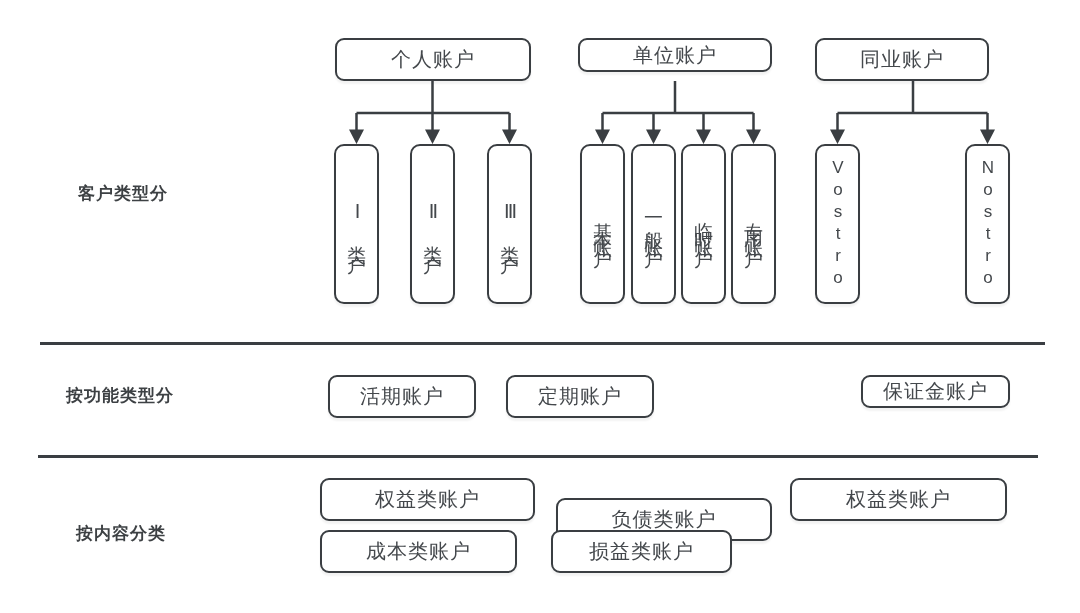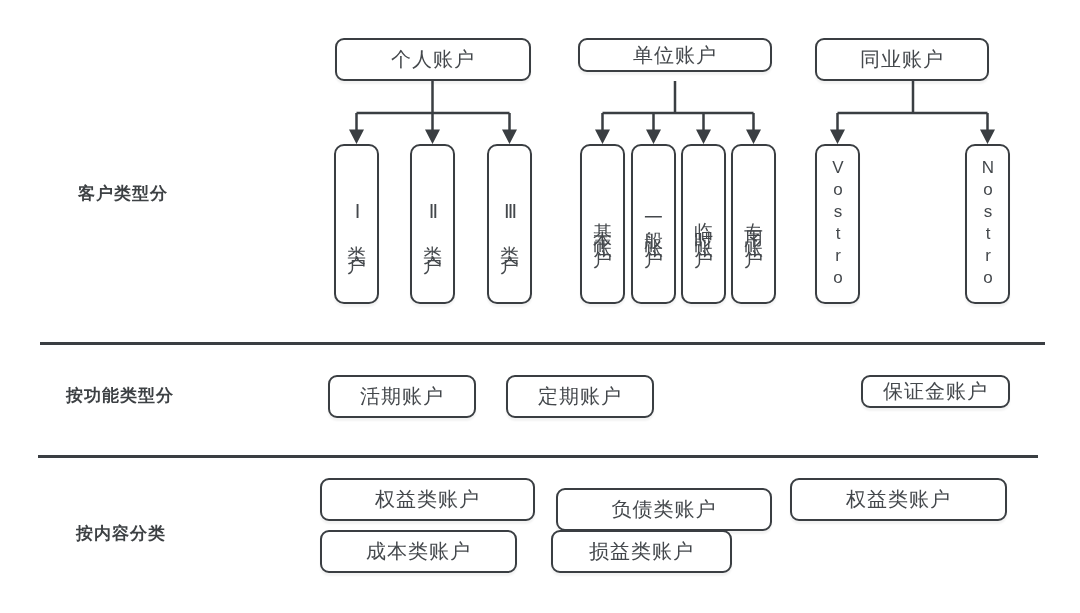--- a/index.html
+++ b/index.html
@@ -105,19 +105,19 @@
 
   <div class="box" style="left:328px;top:375px;width:148px;height:43px">活期账户</div>
   <div class="box" style="left:506px;top:375px;width:148px;height:43px">定期账户</div>
   <div class="box" style="left:861px;top:375px;width:149px;height:33px">保证金账户</div>
 
   <div class="divider" style="left:38px;top:455px;width:1000px"></div>
 
   <div class="section-label" style="left:76px;top:522px">按内容分类</div>
 
   <div class="box" style="left:320px;top:478px;width:215px;height:43px">权益类账户</div>
-  <div class="box" style="left:556px;top:488px;width:216px;height:43px">负债类账户</div>
+  <div class="box" style="left:556px;top:498px;width:216px;height:43px">负债类账户</div>
   <div class="box" style="left:790px;top:478px;width:217px;height:43px">权益类账户</div>
 
   <div class="box" style="left:320px;top:530px;width:197px;height:43px">成本类账户</div>
   <div class="box" style="left:551px;top:530px;width:181px;height:43px">损益类账户</div>
 
 </div>
 
 </body></html>

